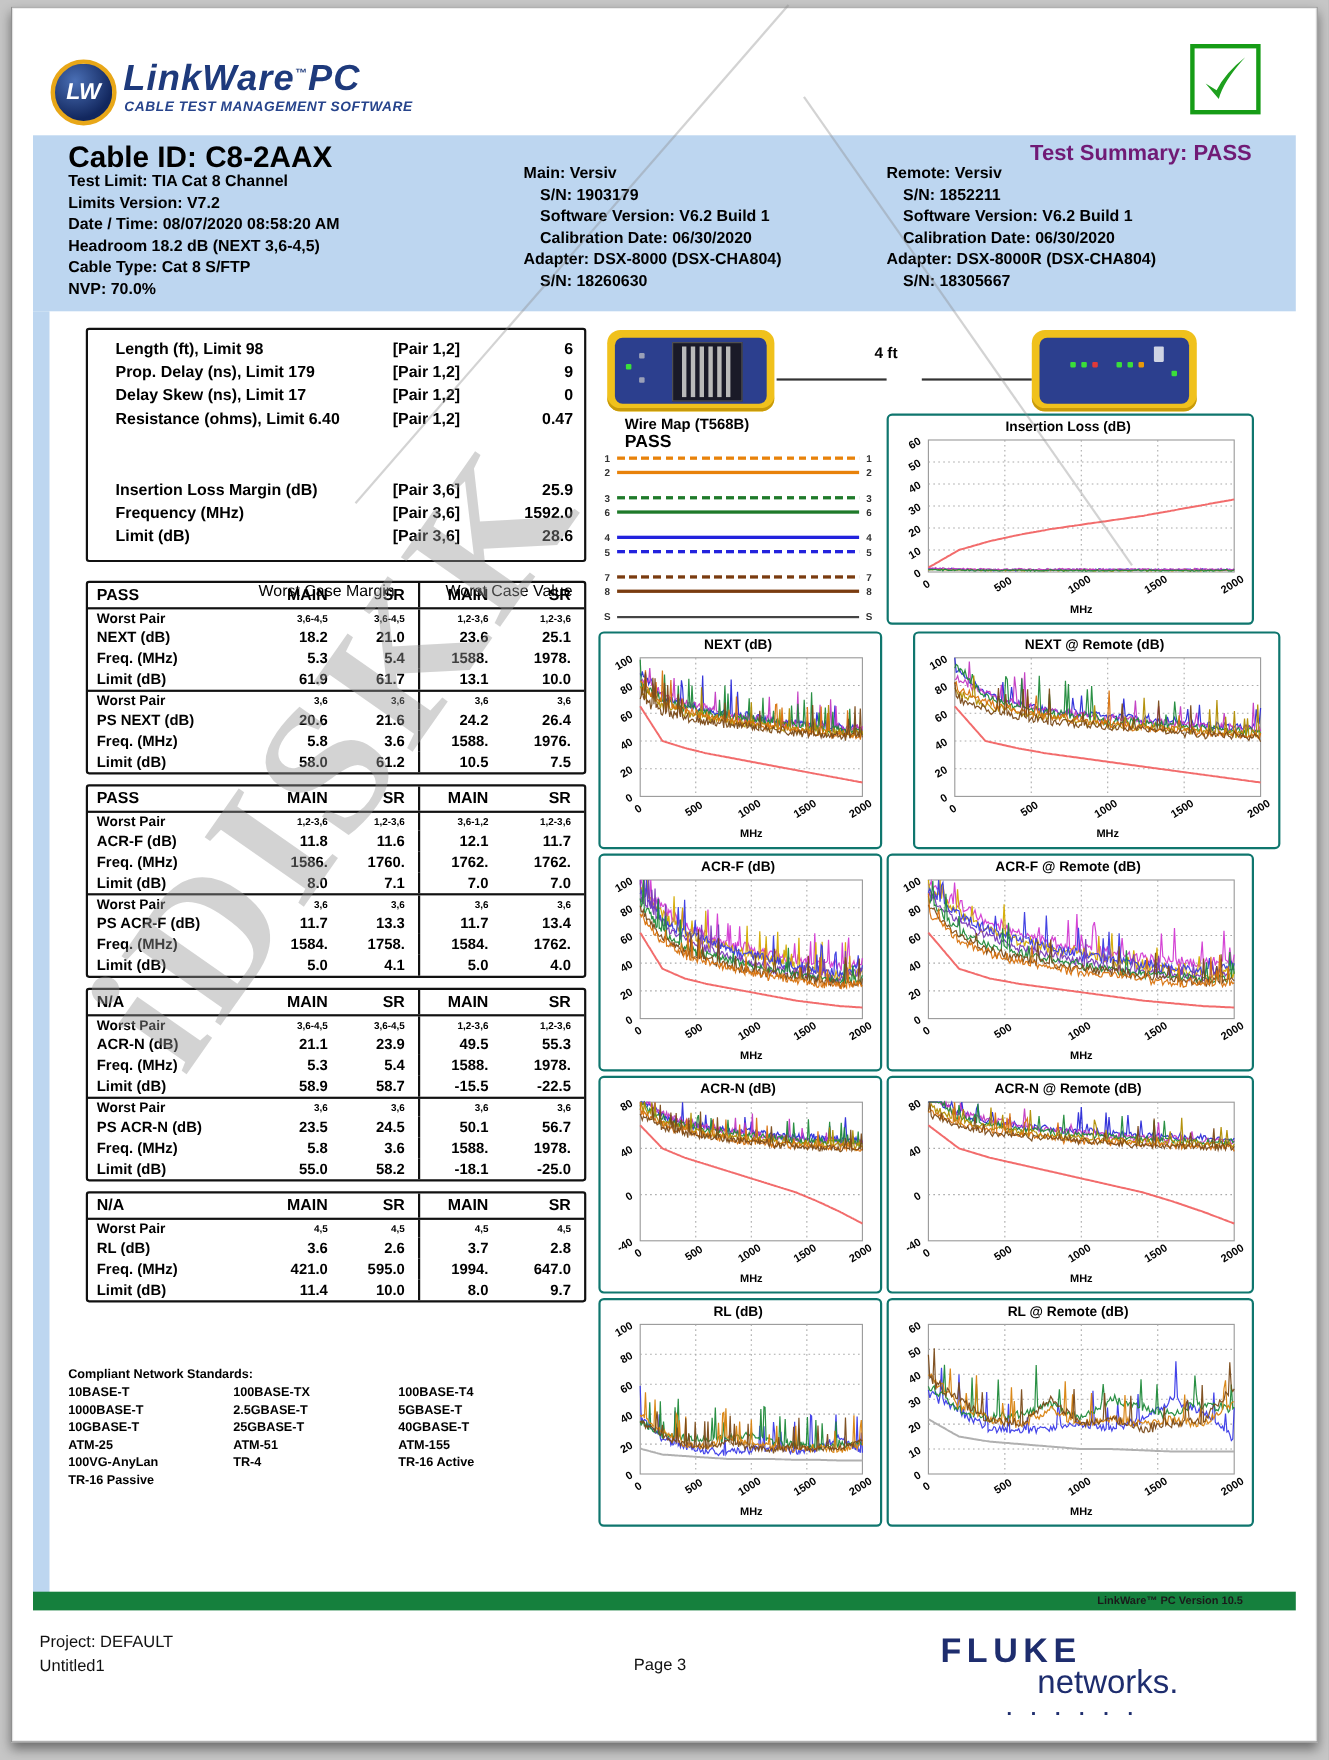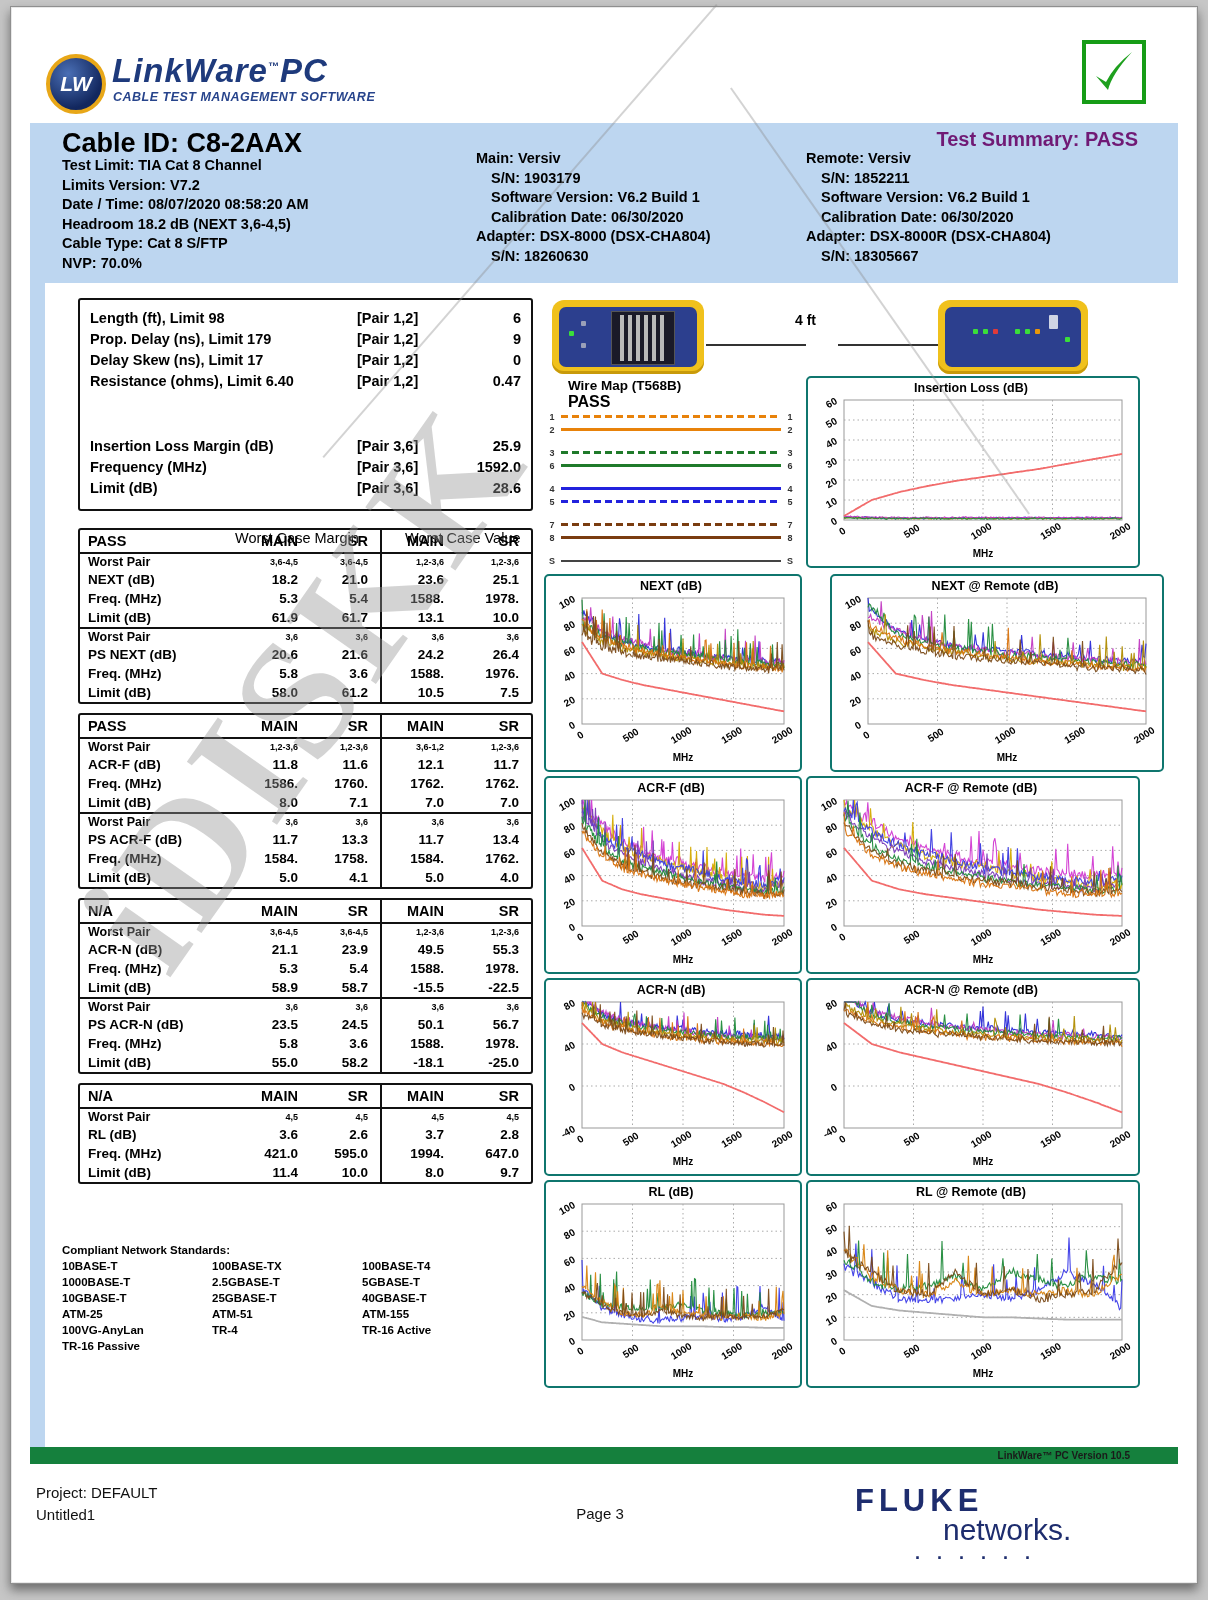--- a/index.html
+++ b/index.html
@@ -29,21 +29,21 @@
   .band .cable-id{position:absolute;left:32px;top:5px;font-size:27px;font-weight:bold;color:#000;}
   .band .tsummary{position:absolute;right:40px;top:5px;font-size:20px;font-weight:bold;color:#701a75;}
   .hcol{position:absolute;top:32px;font-size:14.5px;font-weight:bold;color:#000;line-height:19.5px;white-space:nowrap;}
   .hcol .ind{padding-left:15px;}
   #hcol-left{left:32px;top:33px;}
   #hcol-main{left:446px;top:26px;}
   #hcol-remote{left:776px;top:26px;}
   
   .sumbox{position:absolute;left:78px;top:298px;width:455px;box-sizing:border-box;border:2px solid #111;border-radius:3px;
           padding:8px 10px 10px 10px;font-size:14.5px;font-weight:bold;}
-  .sumrow{display:grid;grid-template-columns:1fr 92px 72px;line-height:21px;}
+  .sumrow{display:grid;grid-template-columns:1fr 92px 72px;line-height:21px;margin-left:15px;}
   .sumrow .pair{text-align:left;}
   .sumrow .val{text-align:right;}
   .sumgap{height:44px;}
   .wch{position:absolute;left:60px;top:530px;width:475px;height:20px;font-size:14.5px;font-weight:normal;}
   .wch span{position:absolute;}
   .wch .m{left:175px;} .wch .v{left:345px;}
   #mtables{position:absolute;left:78px;top:528px;width:455px;}
   .mtable{border:2px solid #111;border-radius:3px;margin-bottom:9px;background:transparent;}
   .mrow{display:grid;grid-template-columns:160px 70px 70px 76px 75px;}
   .mrow>div{padding:0 12px 0 0;text-align:right;white-space:nowrap;}

